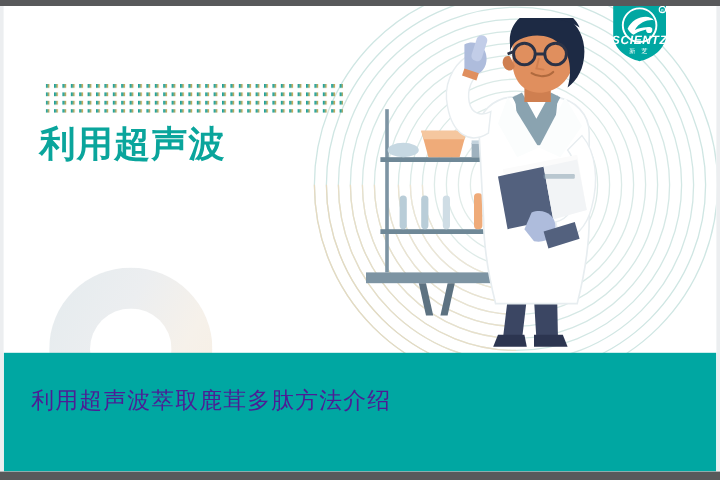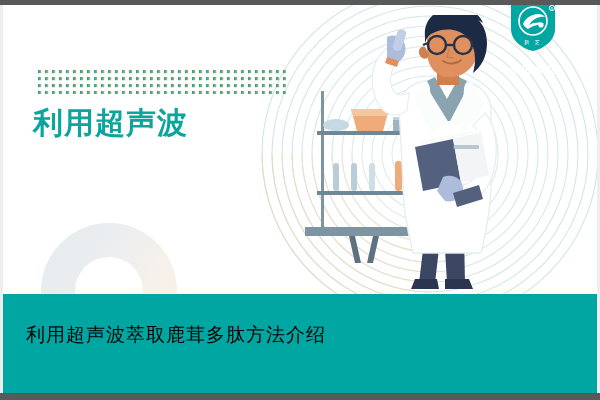--- a/index.html
+++ b/index.html
@@ -64,52 +64,52 @@
   
   .headline{
     position:absolute;left:30px;top:98px;
     width:330px;
     color:#0aa59c;
     font-weight:bold;
     font-size:30px;
     line-height:40px;
     letter-spacing:1px;
     white-space:nowrap;
+    font-family:Liberation Mono, monospace;
   }
   .headline .l2{display:block;}
 
   
   .banner{
     position:absolute;left:0;top:289px;
     width:594px;height:99px;
     background:#00a7a2;
   }
   .banner-text{
     position:absolute;left:23px;top:28px;
-    color:#000000;
+    color:#4c1d95;
     font-size:19px;
     line-height:26px;
     letter-spacing:1px;
     white-space:nowrap;
   }
 
   
   .logo{
     position:absolute;left:494px;top:0px;
     width:72px;height:48px;
   }
   .logo-text{
     position:absolute;left:0;top:24px;width:72px;
     text-align:center;
     color:#ffffff;
     font-size:10px;
     font-weight:bold;
     font-style:italic;
     letter-spacing:0.5px;
-    margin-top:36px;
   }
   .logo-sub{
     position:absolute;left:0;top:34px;width:72px;
     text-align:center;
     color:#ffffff;
     font-size:5px;
     letter-spacing:2px;
   }
 
   

